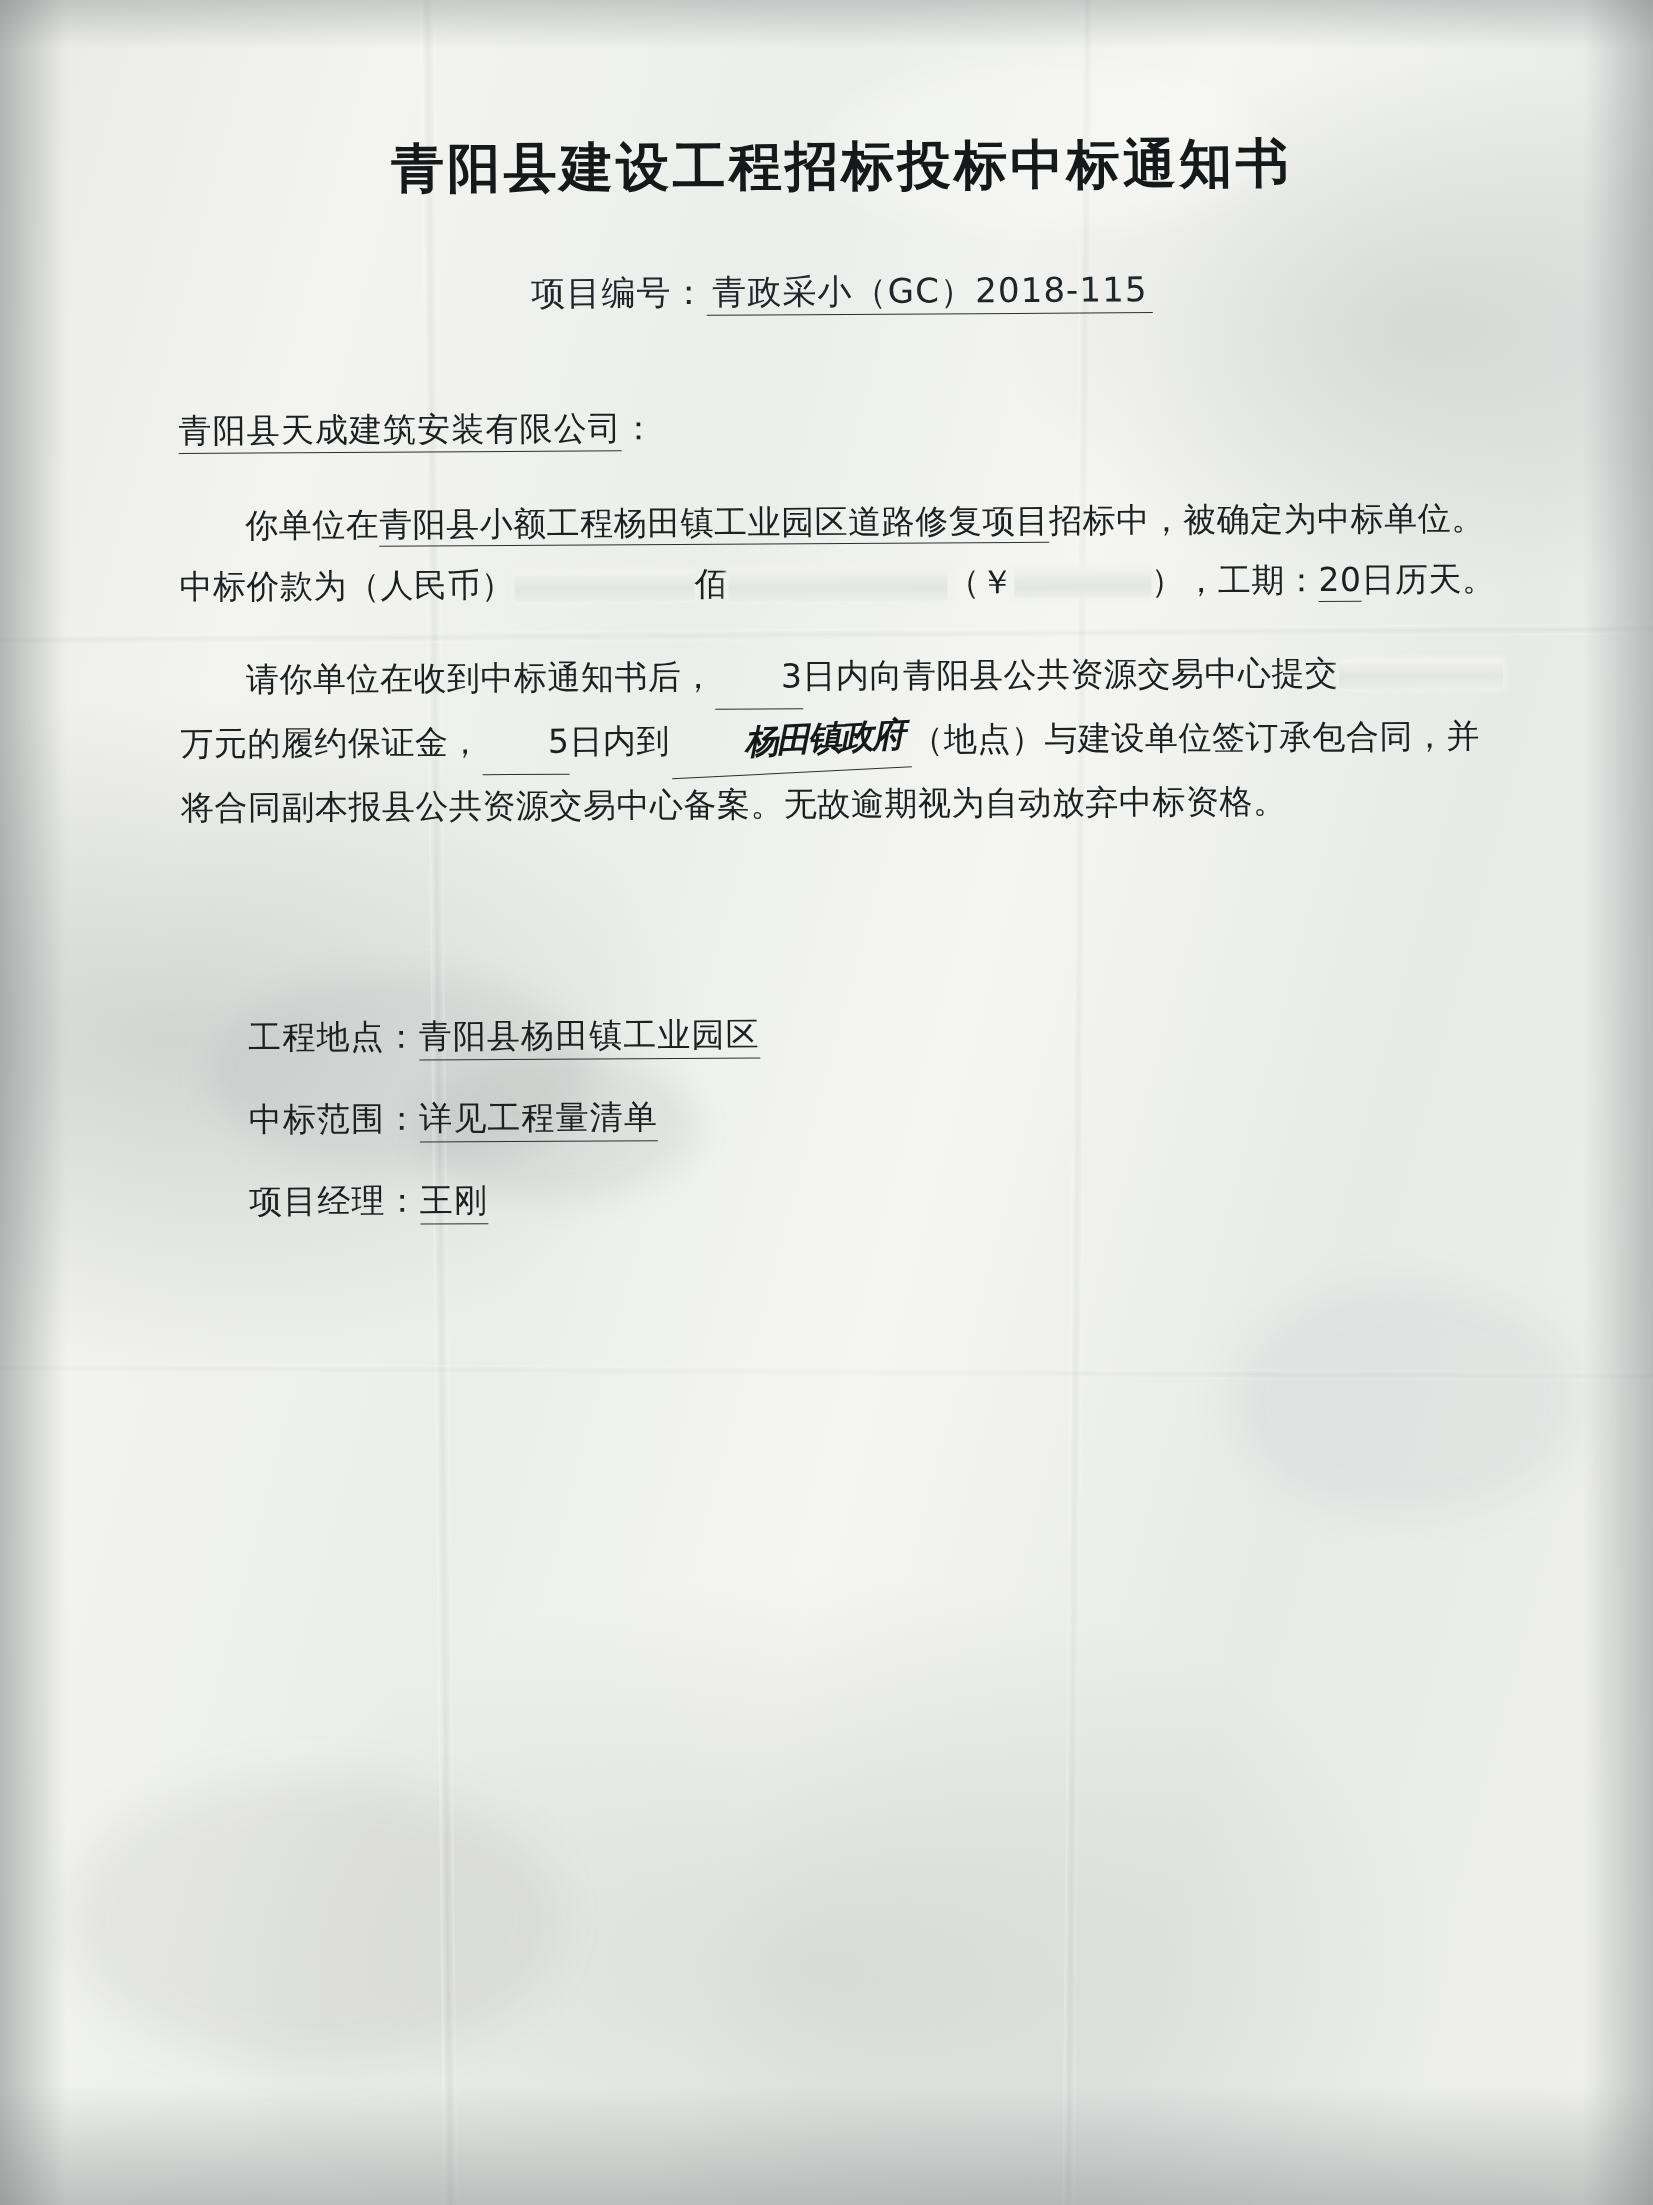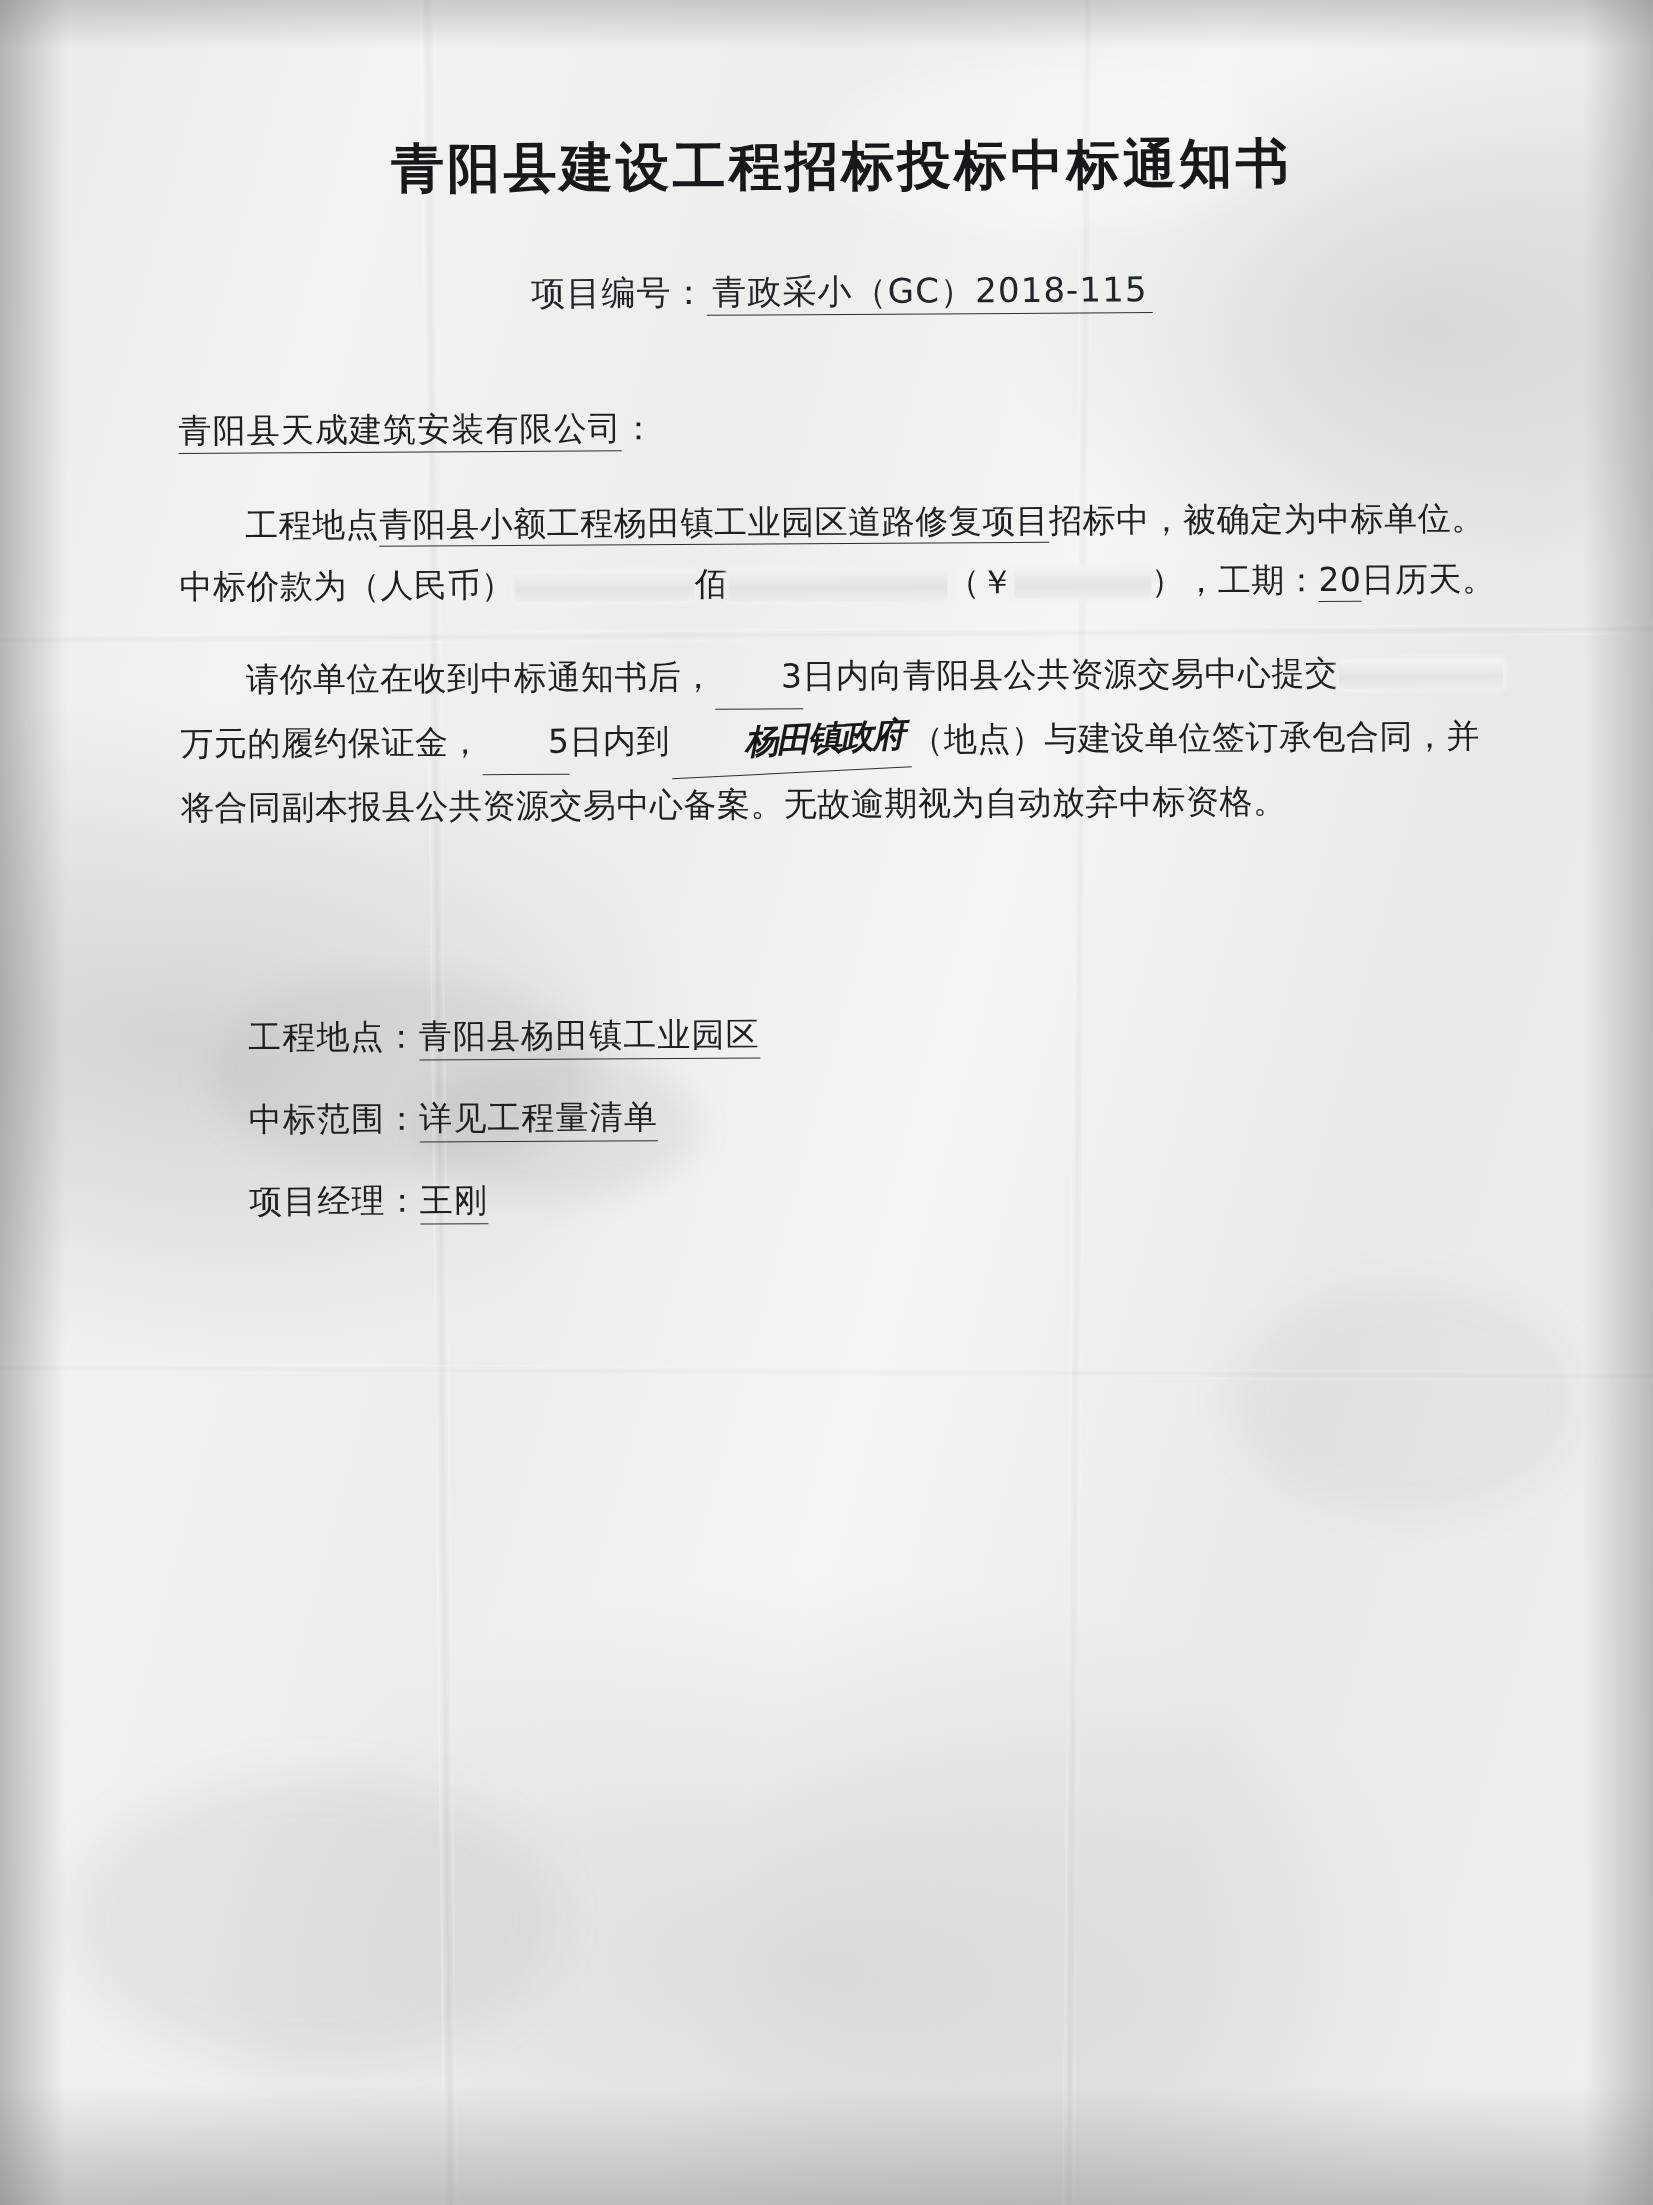--- a/index.html
+++ b/index.html
@@ -204,21 +204,21 @@
 
     <div class="doc-subtitle">
       <span>项目编号：</span><span class="value">青政采小（GC）2018-115</span>
     </div>
 
     <div class="addressee">
       <span class="name">青阳县天成建筑安装有限公司</span><span>：</span>
     </div>
 
     <div class="para">
-      <span>工程地点</span><span class="u">青阳县小额工程杨田镇工业园区道路修复项目</span><span>招标中，被确定为中标单位。中标价款为（人民币）</span><span class="redact r1"></span><span>佰</span><span class="redact r4"></span><span>（￥</span><span class="redact r2"></span><span>）</span><span>，工期：</span><span class="u">20</span><span>日历天。</span>
+      <span>你单位在</span><span class="u">青阳县小额工程杨田镇工业园区道路修复项目</span><span>招标中，被确定为中标单位。中标价款为（人民币）</span><span class="redact r1"></span><span>佰</span><span class="redact r4"></span><span>（￥</span><span class="redact r2"></span><span>）</span><span>，工期：</span><span class="u">20</span><span>日历天。</span>
     </div>
 
     <div class="para second">
       <span>请你单位在收到中标通知书后，</span><span class="u-short">3</span><span>日内向青阳县公共资源交易中心提交</span><span class="redact r3"></span><span>万元的履约保证金，</span><span class="u-short">5</span><span>日内到</span><span class="handwrite">杨田镇政府</span><span>（地点）与建设单位签订承包合同，并将合同副本报县公共资源交易中心备案。无故逾期视为自动放弃中标资格。</span>
     </div>
 
     <div class="fields">
       <div class="row">
         <span>工程地点：</span><span class="fval">青阳县杨田镇工业园区</span>
       </div>

